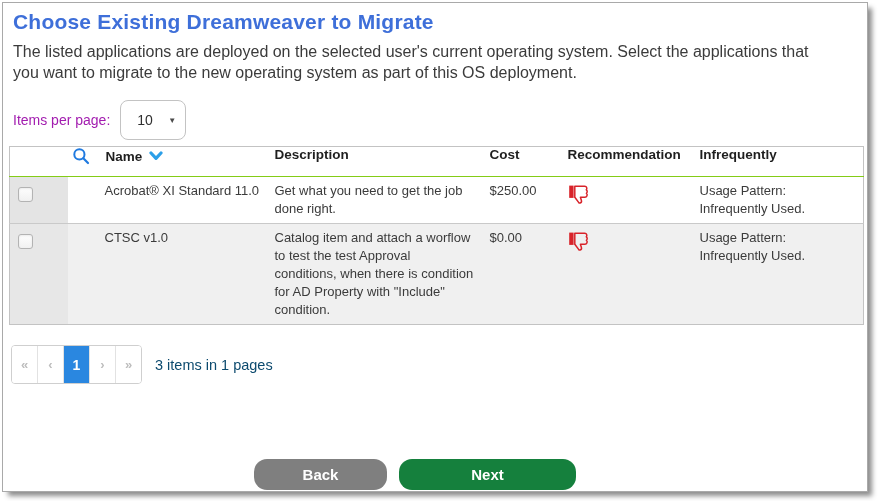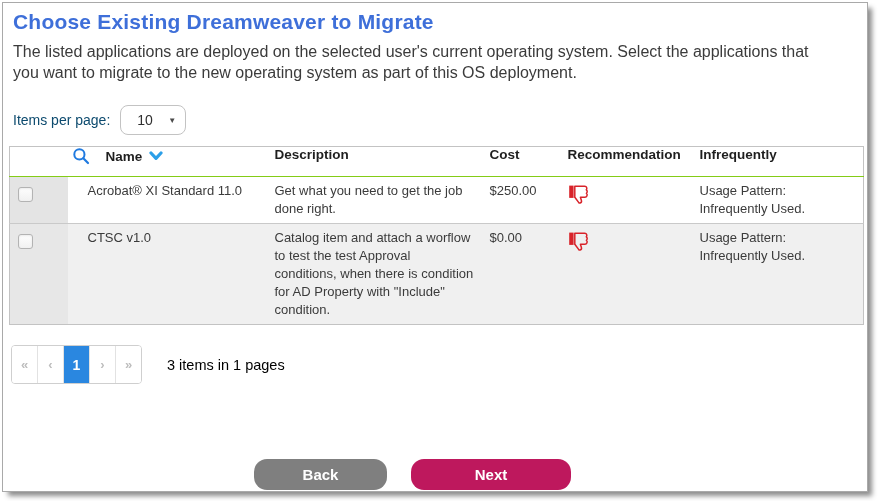--- a/index.html
+++ b/index.html
@@ -2,58 +2,58 @@
 <html><head>
 <meta charset="utf-8">
 <style>
   html,body{margin:0;padding:0;background:#fff;}
   body{width:878px;height:501px;overflow:hidden;font-family:"Liberation Sans","DejaVu Sans",sans-serif;}
   .dialog{position:absolute;left:2px;top:2px;width:866px;height:490px;background:#fff;
     border:1px solid #a9a9a9;box-shadow:5px 5px 5px -1px rgba(0,0,0,0.45);box-sizing:border-box;}
   .page-title{margin:7px 10px 0 10px;font-size:21px;font-weight:700;color:#3e6fd9;letter-spacing:.2px;}
   .desc{margin:7px 10px 0 10px;font-size:16px;line-height:21px;color:#3b3b3b;}
   .ipp-row{display:flex;align-items:center;margin:21px 10px 0 10px;height:32px;}
-  .ipp-label{font-size:14px;color:#0c4a6e;margin-right:10px;}
-  .select-box{width:66px;height:30px;border:1px solid #c3c3c3;border-radius:8px;background:#fff;
+  .ipp-label{font-size:14px;color:#a21caf;margin-right:10px;}
+  .select-box{width:66px;height:40px;border:1px solid #c3c3c3;border-radius:8px;background:#fff;
     display:flex;align-items:center;justify-content:space-between;padding:0 9px 0 16px;box-sizing:border-box;cursor:pointer;}
   .select-value{font-size:14px;color:#2f2f2f;}
   .select-arrow{font-size:8px;color:#4a4a4a;}
 
   table.grid{margin:10px 6px 0 6px;width:854px;border-collapse:collapse;table-layout:fixed;
     border:1px solid #c3c3c3;font-size:13px;color:#3b3b3b;}
   table.grid th,table.grid td{vertical-align:top;text-align:left;box-sizing:border-box;}
   thead th{height:30px;vertical-align:middle;font-size:13.5px;font-weight:700;color:#1f1f1f;
     border-bottom:1px solid #84cc16;background:#fff;padding:0 6px 0 8px;}
   th.name-h{padding-left:4px;}
   .name-h-inner{display:flex;align-items:center;}
   .name-h-inner .lbl{margin-left:16px;margin-right:7px;}
   tbody tr{border-top:1px solid #c9c9c9;}
   tbody td{padding:5px 6px 5px 8px;line-height:18px;}
   td.cb-cell{background:#e4e4e4;text-align:center;padding-top:10px;}
-  td.name-cell{padding-left:20px;}
+  td.name-cell{padding-left:37px;}
   tr.alt td{background:#f0f0f0;}
   tr.alt td.cb-cell{background:#e7e7e7;}
   .checkbox{appearance:none;-webkit-appearance:none;width:15px;height:15px;margin:0;
     border:1px solid #b3b3b3;border-radius:3px;background:linear-gradient(#fefefe,#f1f1f1);
     box-shadow:inset 0 1px 2px rgba(0,0,0,0.08);cursor:pointer;}
   .thumb{margin-top:2px;}
 
   .pgn-row{display:flex;align-items:center;margin:20px 0 0 8px;}
   .pgn-group{display:flex;border:1px solid #cfcfcf;border-radius:4px;overflow:hidden;background:#fff;height:37px;}
   .pgn-btn{width:25px;height:37px;display:flex;align-items:center;justify-content:center;
     font-size:13px;font-weight:700;color:#bdbdbd;background:#fff;border-right:1px solid #e2e2e2;cursor:pointer;user-select:none;}
   .pgn-btn:last-child{border-right:none;}
   .pgn-btn.active{background:#2a87e0;color:#fff;font-size:14px;}
-  .pgn-summary{margin-left:25px;font-size:14.5px;color:#000000;}
+  .pgn-summary{margin-left:13px;font-size:14.5px;color:#0c4a6e;}
 
   .footer{position:absolute;left:0;top:456px;width:100%;display:flex;}
   .btn{height:31px;border:none;border-radius:13px;color:#fff;font-weight:700;font-size:15px;
     font-family:"Liberation Sans","DejaVu Sans",sans-serif;cursor:pointer;}
   .btn-back{margin-left:251px;width:133px;background:#7f7f7f;}
-  .btn-next{margin-left:24px;width:160px;background:#be185d;}
+  .btn-next{margin-left:12px;width:177px;background:#15803d;}
 </style>
 </head>
 <body>
 
 <div class="dialog">
 
   <h1 class="page-title">Choose Existing Dreamweaver to Migrate</h1>
 
   <div class="desc">
     <div>The listed applications are deployed on the selected user's current operating system. Select the applications that</div>

